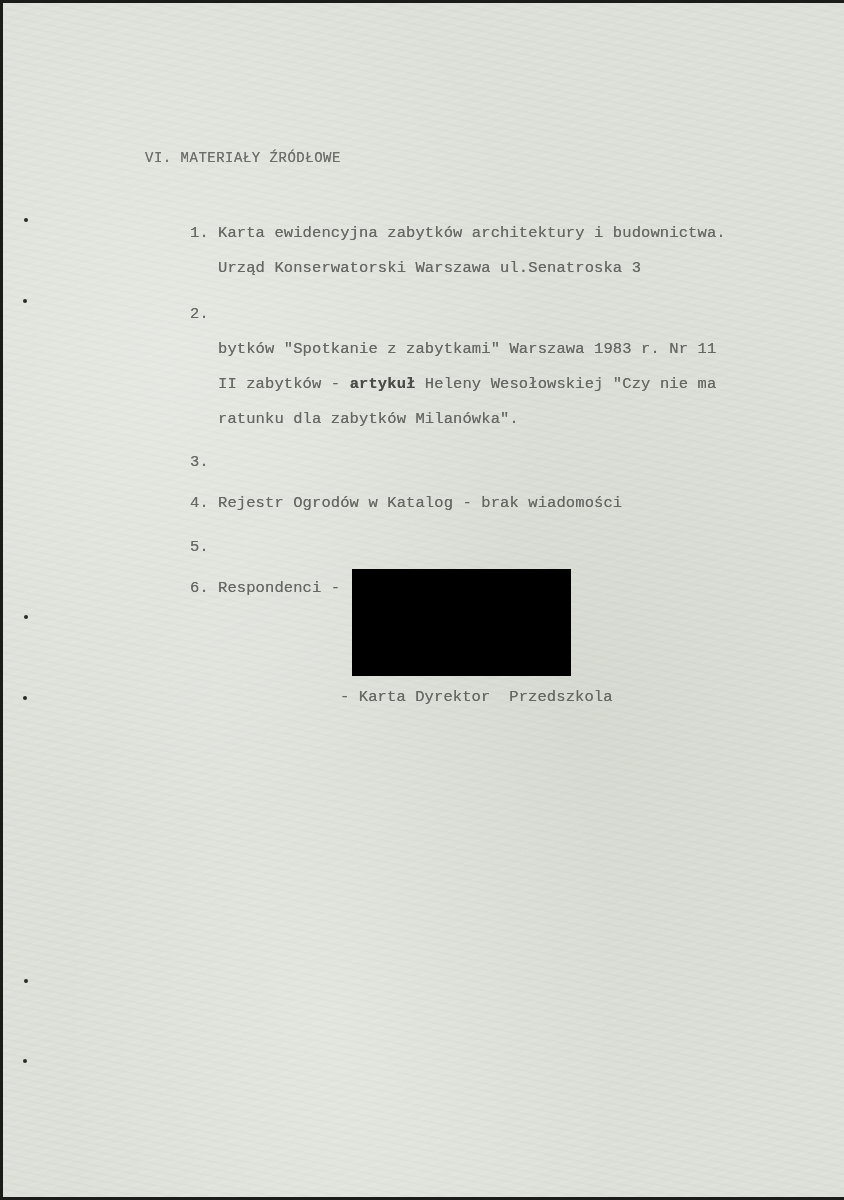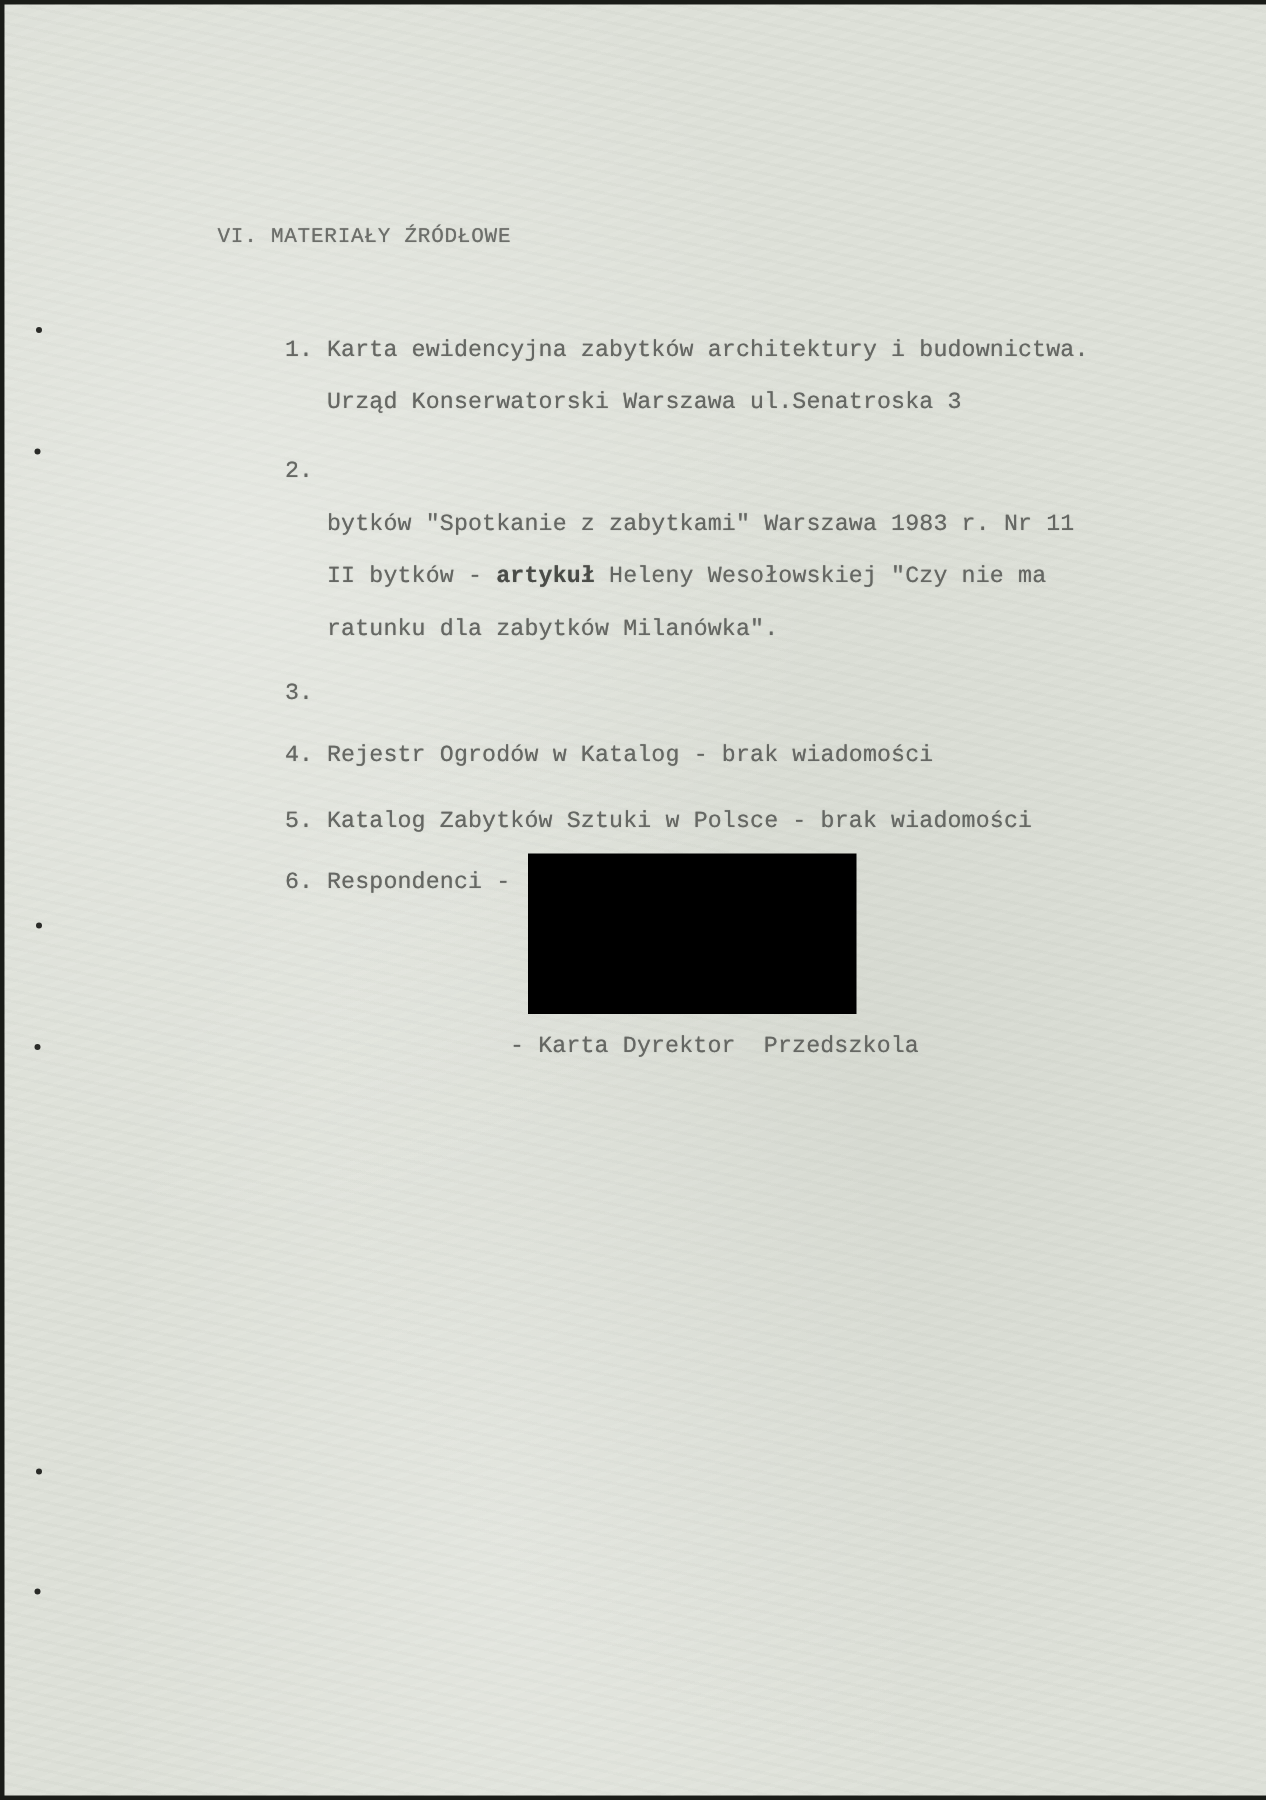--- a/index.html
+++ b/index.html
@@ -74,29 +74,28 @@
   <div class="margin-dot" style="left:20px; top:1056px;"></div>
 
   <div class="typed heading" style="left:142px; top:147px;">VI. MATERIAŁY ŹRÓDŁOWE</div>
 
   <div class="typed" style="left:187px; top:221px;">1.</div>
   <div class="typed" style="left:215px; top:221px;">Karta ewidencyjna zabytków architektury i budownictwa.</div>
   <div class="typed" style="left:215px; top:256px;">Urząd Konserwatorski Warszawa ul.Senatroska 3</div>
 
   <div class="typed" style="left:187px; top:302px;">2.</div>
   <div class="typed" style="left:215px; top:337px;">bytków "Spotkanie z zabytkami" Warszawa 1983 r. Nr 11</div>
-  <div class="typed" style="left:215px; top:372px;"><span>II bytków - </span><span class="bold-word">artykuł</span><span> Heleny Wesołowskiej "Czy nie ma</span></div>
+  <div class="typed" style="left:215px; top:372px;"><span>II zabytków - </span><span class="bold-word">artykuł</span><span> Heleny Wesołowskiej "Czy nie ma</span></div>
   <div class="typed" style="left:215px; top:407px;">ratunku dla zabytków Milanówka".</div>
 
   <div class="typed" style="left:187px; top:450px;">3.</div>
 
   <div class="typed" style="left:187px; top:491px;">4.</div>
   <div class="typed" style="left:215px; top:491px;">Rejestr Ogrodów w Katalog - brak wiadomości</div>
 
   <div class="typed" style="left:187px; top:535px;">5.</div>
-  <div class="typed" style="left:215px; top:535px;">Katalog Zabytków Sztuki w Polsce - brak wiadomości</div>
 
   <div class="typed" style="left:187px; top:576px;">6.</div>
   <div class="typed" style="left:215px; top:576px;">Respondenci -</div>
   <div class="redaction" style="left:349px; top:566px;"></div>
   <div class="typed" style="left:337px; top:685px;">- Karta Dyrektor  Przedszkola</div>
 
 </div>
 
 </body></html>

